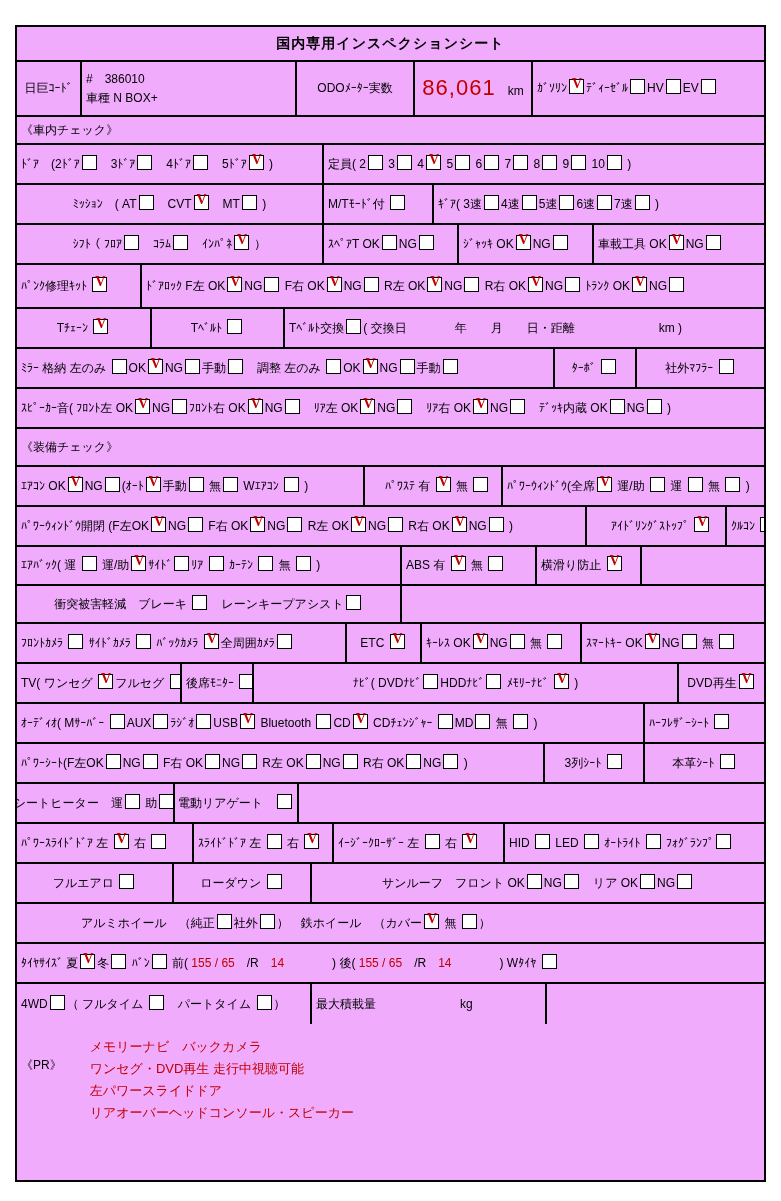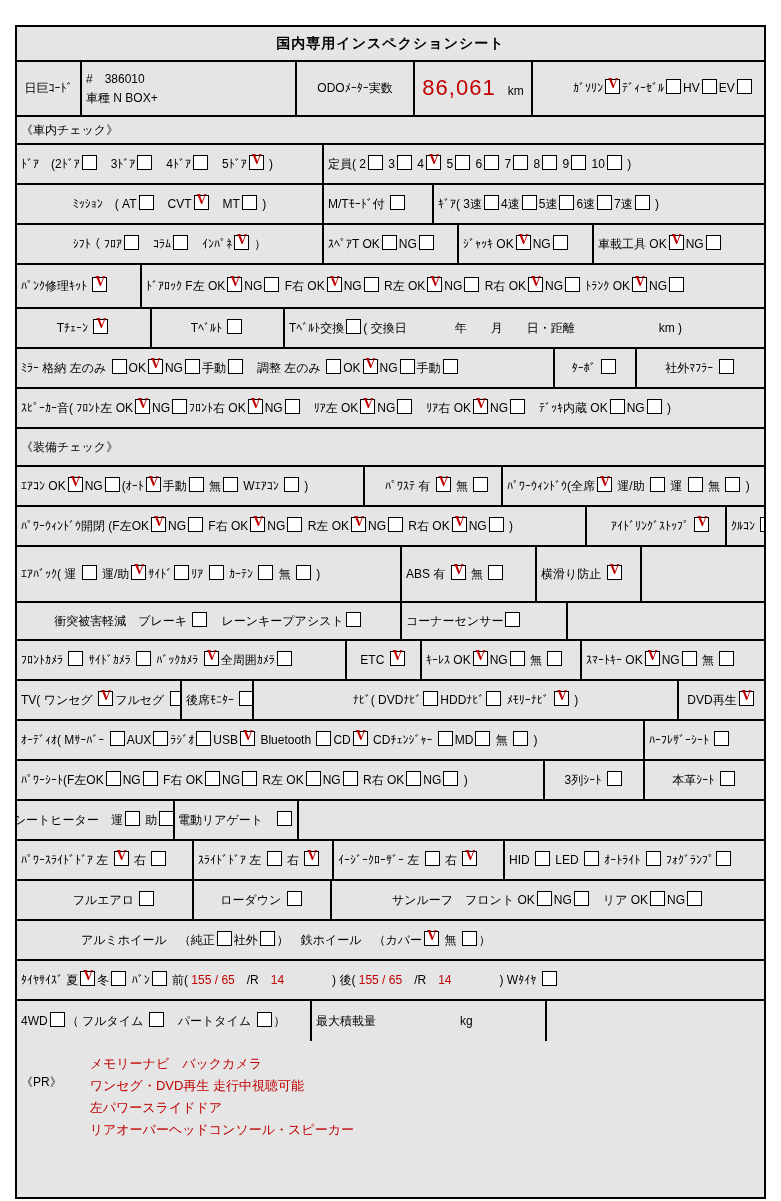--- a/index.html
+++ b/index.html
@@ -1,18 +1,18 @@
 <!DOCTYPE html>
 <html lang="ja"><head>
 <meta charset="utf-8">
 <style>
   html,body{margin:0;padding:0;background:#fff;}
   .page{width:781px;height:1201px;background:#fff;box-sizing:border-box;padding-top:25px;
         font-family:"Liberation Sans","DejaVu Sans",sans-serif;font-size:12px;color:#000;}
-  .sheet{margin-left:15px;width:751px;border:2px solid #000;box-sizing:border-box;background:#e5e5e5;}
+  .sheet{margin-left:15px;width:751px;border:2px solid #000;box-sizing:border-box;background:#f0abfc;}
   .row{display:flex;border-bottom:2px solid #000;box-sizing:border-box;align-items:stretch;}
   .row:last-child{border-bottom:none;}
   .cell{display:flex;align-items:center;padding:0 4px;border-right:2px solid #000;
         box-sizing:border-box;overflow:hidden;white-space:nowrap;}
   .cell:last-child{border-right:none;}
   .cell.center{justify-content:center;}
   .cell.indent{padding-left:64px;}
   .tk{line-height:1.55;}
   .title-row .txt{font-weight:bold;font-size:14px;letter-spacing:1px;}
   .label-row .cell{border-right:none;}
@@ -45,21 +45,21 @@
           </div>
           <div class="cell" style="flex: 0 0 215px;">
             <div class="tk"><span class="txt">#　386010</span><br><span class="txt">車種 N BOX+</span></div>
           </div>
           <div class="cell center" style="flex: 0 0 118px;">
             <div class="tk"><span class="txt">ODOﾒｰﾀｰ実数</span></div>
           </div>
           <div class="cell center" style="flex: 0 0 118px;">
             <div class="tk"><span class="red big">86,061</span><span class="txt">　km</span></div>
           </div>
-          <div class="cell" style="flex: 1 1 auto; margin-left: 36px;">
+          <div class="cell" style="flex: 1 1 auto;">
             <div class="tk"><span class="txt">ｶﾞｿﾘﾝ</span><span class="cb on"><span class="vmark">V</span></span><span class="txt">ﾃﾞｨｰｾﾞﾙ</span><span class="cb"></span><span class="txt">HV</span><span class="cb"></span><span class="txt">EV</span><span class="cb"></span></div>
           </div>
         </div>
         <div class="row label-row" style="height: 28px;">
           <div class="cell" style="flex: 1 1 auto;">
             <div class="tk"><span class="txt">《車内チェック》</span></div>
           </div>
         </div>
         <div class="row" style="height: 40px;">
           <div class="cell" style="flex: 0 0 307px;">
@@ -149,41 +149,38 @@
           <div class="cell" style="flex: 0 0 570px;">
             <div class="tk"><span class="txt">ﾊﾟﾜｰｳｨﾝﾄﾞｳ開閉 (F左OK</span><span class="cb on"><span class="vmark">V</span></span><span class="txt">NG</span><span class="cb"></span><span class="txt"> F右 OK</span><span class="cb on"><span class="vmark">V</span></span><span class="txt">NG</span><span class="cb"></span><span class="txt"> R左 OK</span><span class="cb on"><span class="vmark">V</span></span><span class="txt">NG</span><span class="cb"></span><span class="txt"> R右 OK</span><span class="cb on"><span class="vmark">V</span></span><span class="txt">NG</span><span class="cb"></span><span class="txt"> )</span></div>
           </div>
           <div class="cell" style="flex: 0 0 120px; margin-left: 20px;">
             <div class="tk"><span class="txt">ｱｲﾄﾞﾘﾝｸﾞｽﾄｯﾌﾟ </span><span class="cb on"><span class="vmark">V</span></span></div>
           </div>
           <div class="cell" style="flex: 1 1 auto;">
             <div class="tk"><span class="txt">ｸﾙｺﾝ </span><span class="cb"></span></div>
           </div>
         </div>
-        <div class="row" style="height: 56px;">
+        <div class="row" style="height: 39px;">
           <div class="cell" style="flex: 0 0 385px;">
             <div class="tk"><span class="txt">ｴｱﾊﾞｯｸ( 運 </span><span class="cb"></span><span class="txt"> 運/助</span><span class="cb on"><span class="vmark">V</span></span><span class="txt">ｻｲﾄﾞ</span><span class="cb"></span><span class="txt">ﾘｱ </span><span class="cb"></span><span class="txt"> ｶｰﾃﾝ </span><span class="cb"></span><span class="txt"> 無 </span><span class="cb"></span><span class="txt"> )</span></div>
           </div>
           <div class="cell" style="flex: 0 0 135px;">
             <div class="tk"><span class="txt">ABS 有 </span><span class="cb on"><span class="vmark">V</span></span><span class="txt"> 無 </span><span class="cb"></span></div>
           </div>
           <div class="cell" style="flex: 0 0 105px;">
             <div class="tk"><span class="txt">横滑り防止 </span><span class="cb on"><span class="vmark">V</span></span></div>
           </div>
           <div class="cell" style="flex: 1 1 auto;">
             <div class="tk"></div>
           </div>
         </div>
         <div class="row" style="height: 38px;">
           <div class="cell center" style="flex: 0 0 385px;">
             <div class="tk"><span class="txt">衝突被害軽減　ブレーキ </span><span class="cb"></span><span class="txt">　レーンキープアシスト</span><span class="cb"></span></div>
           </div>
-          <div class="cell" style="flex: 0 0 166px;">
-            <div class="tk"><span class="txt">コーナーセンサー</span><span class="cb"></span></div>
-          </div>
           <div class="cell" style="flex: 1 1 auto;">
             <div class="tk"></div>
           </div>
         </div>
         <div class="row" style="height: 40px;">
           <div class="cell" style="flex: 0 0 330px;">
             <div class="tk"><span class="txt">ﾌﾛﾝﾄｶﾒﾗ </span><span class="cb"></span><span class="txt"> ｻｲﾄﾞｶﾒﾗ </span><span class="cb"></span><span class="txt"> ﾊﾞｯｸｶﾒﾗ </span><span class="cb on"><span class="vmark">V</span></span><span class="txt">全周囲ｶﾒﾗ</span><span class="cb"></span></div>
           </div>
           <div class="cell center" style="flex: 0 0 75px;">
             <div class="tk"><span class="txt">ETC </span><span class="cb on"><span class="vmark">V</span></span></div>
@@ -247,21 +244,21 @@
             <div class="tk"><span class="txt">ｽﾗｲﾄﾞﾄﾞｱ 左 </span><span class="cb"></span><span class="txt"> 右 </span><span class="cb on"><span class="vmark">V</span></span></div>
           </div>
           <div class="cell" style="flex: 0 0 171px;">
             <div class="tk"><span class="txt">ｲｰｼﾞｰｸﾛｰｻﾞｰ 左 </span><span class="cb"></span><span class="txt"> 右 </span><span class="cb on"><span class="vmark">V</span></span></div>
           </div>
           <div class="cell" style="flex: 1 1 auto;">
             <div class="tk"><span class="txt">HID </span><span class="cb"></span><span class="txt"> LED </span><span class="cb"></span><span class="txt"> ｵｰﾄﾗｲﾄ </span><span class="cb"></span><span class="txt"> ﾌｫｸﾞﾗﾝﾌﾟ</span><span class="cb"></span></div>
           </div>
         </div>
         <div class="row" style="height: 40px;">
-          <div class="cell center" style="flex: 0 0 157px; margin-left: 20px;">
+          <div class="cell center" style="flex: 0 0 157px;">
             <div class="tk"><span class="txt">フルエアロ </span><span class="cb"></span></div>
           </div>
           <div class="cell center" style="flex: 0 0 138px;">
             <div class="tk"><span class="txt">ローダウン </span><span class="cb"></span></div>
           </div>
           <div class="cell center" style="flex: 1 1 auto;">
             <div class="tk"><span class="txt">サンルーフ　フロント OK</span><span class="cb"></span><span class="txt">NG</span><span class="cb"></span><span class="txt">　リア OK</span><span class="cb"></span><span class="txt">NG</span><span class="cb"></span></div>
           </div>
         </div>
         <div class="row" style="height: 40px;">

